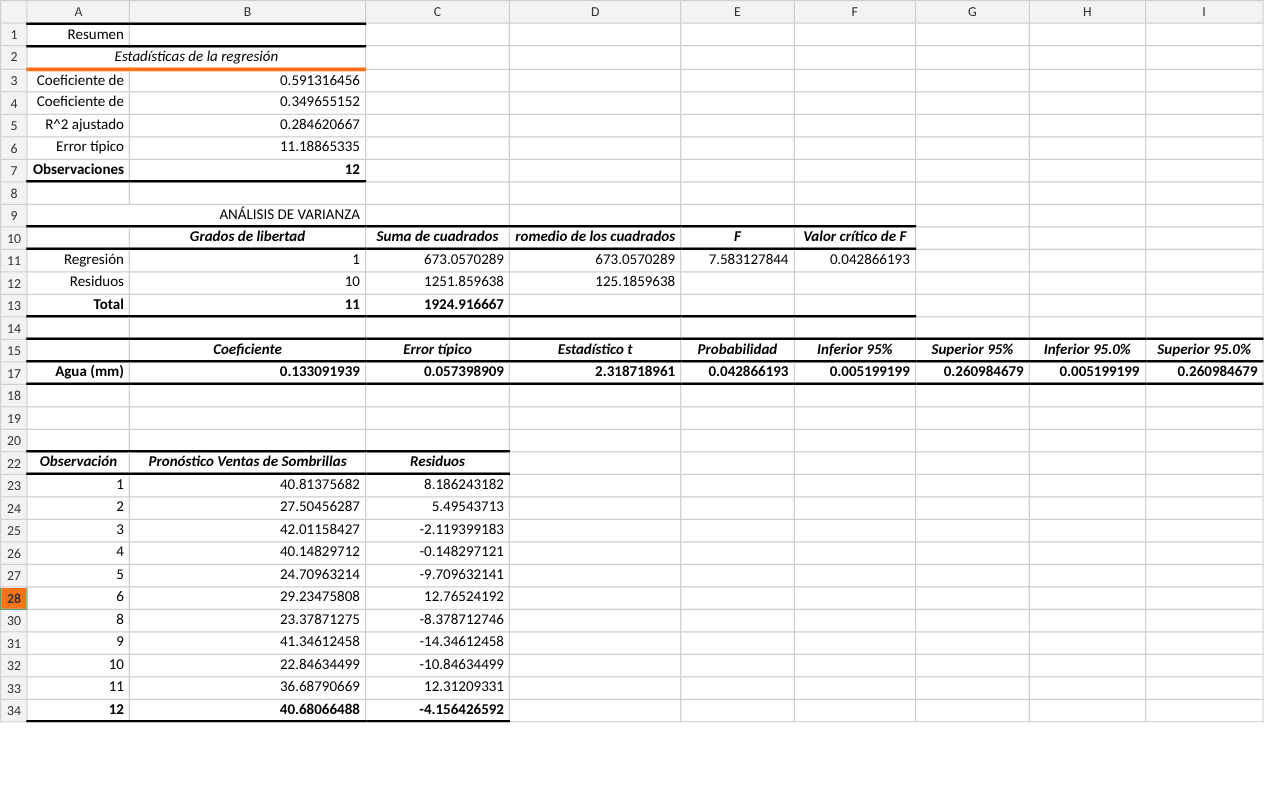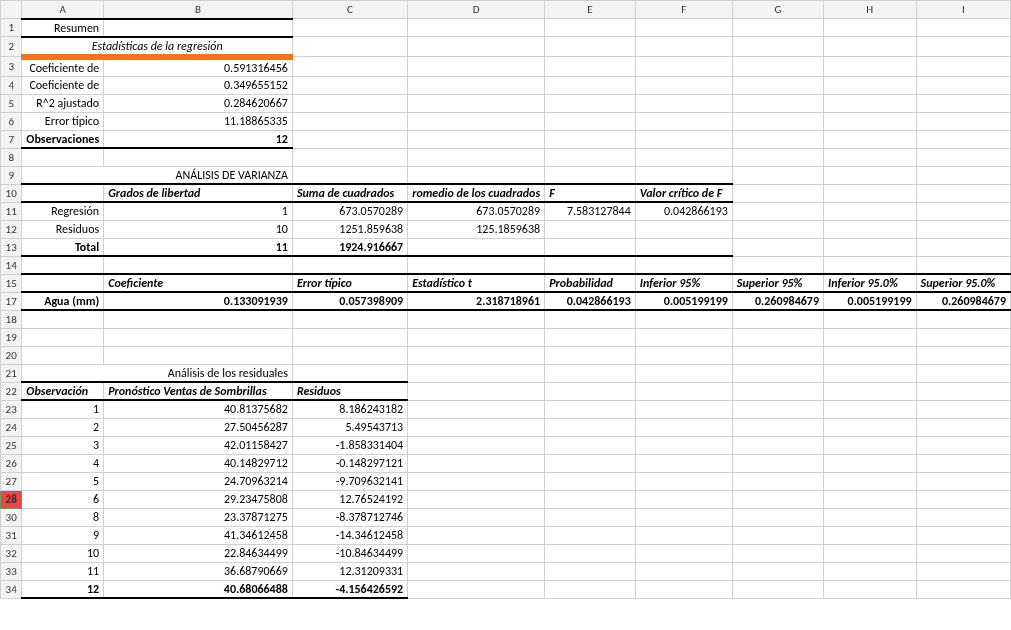--- a/index.html
+++ b/index.html
@@ -31,35 +31,35 @@
     font-size: 11px;
   }
   .rowhead {
     background: #f3f3f3;
     text-align: center;
     font-size: 11px;
     color: #333;
     width: 20px;
   }
   .rowhead.sel {
-    background: #ef4444;
+    background: #f97316;
     font-weight: bold;
     border: 1px solid #6a9a6a;
   }
   .colA { width: 50px; }
   .colB { width: 200px; }
   .colC { width: 120px; }
   .colD { width: 120px; }
   .colE { width: 100px; }
   .colF { width: 100px; }
   .colG { width: 100px; }
   .colH { width: 100px; }
   .colI { width: 100px; }
   .r { text-align: right; }
-  .c { text-align: left; font-style: italic; }
+  .c { text-align: center; font-style: italic; }
   .l { text-align: right; }
   .bthick { border-bottom: 2px solid #000 !important; font-weight: bold; }
   .tthick { border-top: 2px solid #000 !important; }
   .mergeBtoI .merged {
     text-align: center;
     font-style: italic;
     border-top: 2px solid #000;
     border-bottom: 1px solid #000;
   }
   .statrow td { border-left: 1px solid #d0d0d0; border-right: 1px solid #d0d0d0; }
@@ -104,21 +104,21 @@
         <td></td>
       <td></td>
         <td></td>
       <td></td>
         <td></td>
       <td></td>
     </tr>
 
     <tr class="mergeBtoI">
       <td class="rowhead">2</td>
-      <td colspan="2" class="merged" style="border-bottom:6px solid #f97316;">Estadísticas de la regresión</td>
+      <td colspan="2" class="merged" style="border-bottom:3px solid #f97316;">Estadísticas de la regresión</td>
       <td></td>
         <td></td>
       <td></td>
         <td></td>
       <td></td>
         <td></td>
       <td></td>
     </tr>
 
     <tr class="statrow">
@@ -326,31 +326,20 @@
         <td></td>
         <td></td>
         <td></td>
         <td></td>
         <td></td>
         <td></td>
         <td></td>
         <td></td>
       </tr>
 
-    <tr>
-      <td class="rowhead">21</td>
-      <td class="l" colspan="2">Análisis de los residuales</td>
-      <td></td>
-        <td></td>
-      <td></td>
-        <td></td>
-      <td></td>
-        <td></td>
-      <td></td>
-    </tr>
 
     <tr>
       <td class="rowhead">22</td>
       <td class="c tthick bthick">Observación</td>
       <td class="c tthick bthick">Pronóstico Ventas de Sombrillas</td>
       <td class="c tthick bthick">Residuos</td>
       <td></td>
         <td></td>
       <td></td>
         <td></td>
@@ -379,21 +368,21 @@
         <td></td>
         <td></td>
         <td></td>
         <td></td>
         <td></td>
       </tr>
     <tr>
         <td class="rowhead">25</td>
         <td class="r">3</td>
         <td class="r">42.01158427</td>
-        <td class="r">-1.858331404</td>
+        <td class="r">-2.119399183</td>
         <td></td>
         <td></td>
         <td></td>
         <td></td>
         <td></td>
         <td></td>
       </tr>
     <tr>
         <td class="rowhead">26</td>
         <td class="r">4</td>

